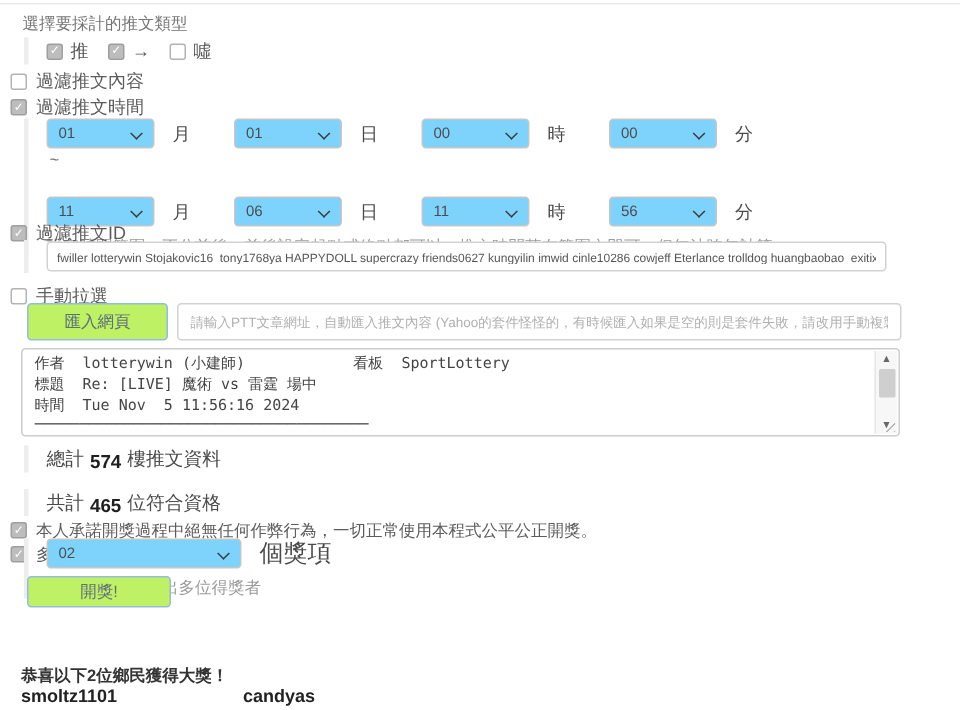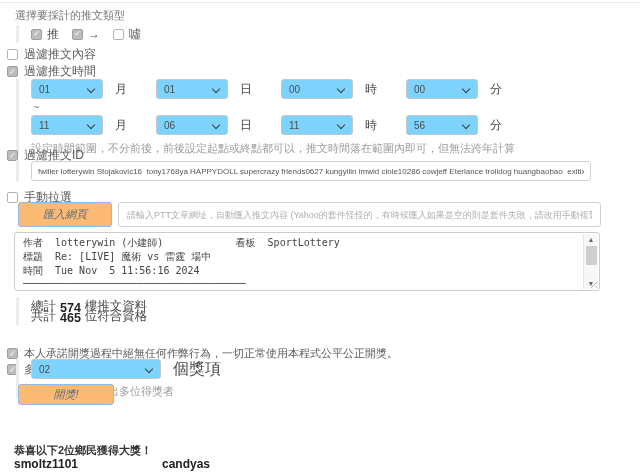--- a/index.html
+++ b/index.html
@@ -43,22 +43,22 @@
   .dt-unit { font-size:12px; color:#4a4a4a; }
   .tilde { font-size:11px; color:#777; }
   .note { font-size:11px; color:#9c9c9c; white-space:nowrap; }
 
   .text-input { height:20px; border:1px solid #d2d2d2; border-radius:3px; background:#fff;
     padding:0 6px; font-size:8px; color:#555; width:560px;
     font-family:"Liberation Sans", sans-serif; }
   .text-input::placeholder { color:#aaa; }
 
   .btn { display:flex; align-items:center; justify-content:center;
-    background:#fdba74; border:1px solid #94bbe0; border-radius:3px;
-    color:#5f6e7d; cursor:pointer;font-style:italic; }
+    background:#bef264; border:1px solid #94bbe0; border-radius:3px;
+    color:#5f6e7d; cursor:pointer; }
 
   .import-row { display:flex; gap:6px; align-items:stretch; }
   .btn-import { width:94px; height:25px; font-size:11px; flex:none; }
   .url-input { width:483px; height:25px; border:1px solid #d2d2d2; border-radius:3px;
     padding:0 8px; font-size:9px; color:#555; font-family:"Liberation Sans", sans-serif; }
   .url-input::placeholder { color:#b0b0b0; }
 
   .article-box { width:586px; height:59px; border:1px solid #cccccc; border-radius:3px;
     background:#fff; position:relative; overflow:hidden; }
   .article-pre { position:absolute; left:8px; top:3px; right:20px; bottom:3px;
@@ -153,21 +153,21 @@
       </div>
       <div class="dt-cell">
         <span class="select">
           <span>00</span>
           <span class="chev"></span>
         </span>
         <span class="dt-unit">分</span>
       </div>
     </div>
     <div class="tilde" style="margin:2px 0 0 2px; height:12px; line-height:12px;">~</div>
-    <div class="dt-row" style="margin-top:2px;align-items:flex-end;">
+    <div class="dt-row" style="margin-top:18px;align-items:flex-end;">
       <div class="dt-cell">
         <span class="select">
           <span>11</span>
           <span class="chev"></span>
         </span>
         <span class="dt-unit">月</span>
       </div>
       <div class="dt-cell">
         <span class="select">
           <span>06</span>
@@ -226,21 +226,21 @@
       <span class="arr">▼</span>
     </div>
     <div class="grip"></div>
   </div>
 
   <div class="abs total-row" style="left:16px; top:297px;">
     <span>總計</span>
     <span class="total-num">574</span>
     <span>樓推文資料</span>
   </div>
-  <div class="abs total-row" style="left:16px; top:307px;">
+  <div class="abs total-row" style="left:16px; top:326px;">
     <span>共計</span>
     <span class="total-num">465</span>
     <span>位符合資格</span>
   </div>
 
   <label class="abs cb-row small" style="left:7px; top:346px;">
     <span class="cb checked">
         <span class="cb-check">✓</span>
       </span>
     <span>本人承諾開獎過程中絕無任何作弊行為，一切正常使用本程式公平公正開獎。</span>

